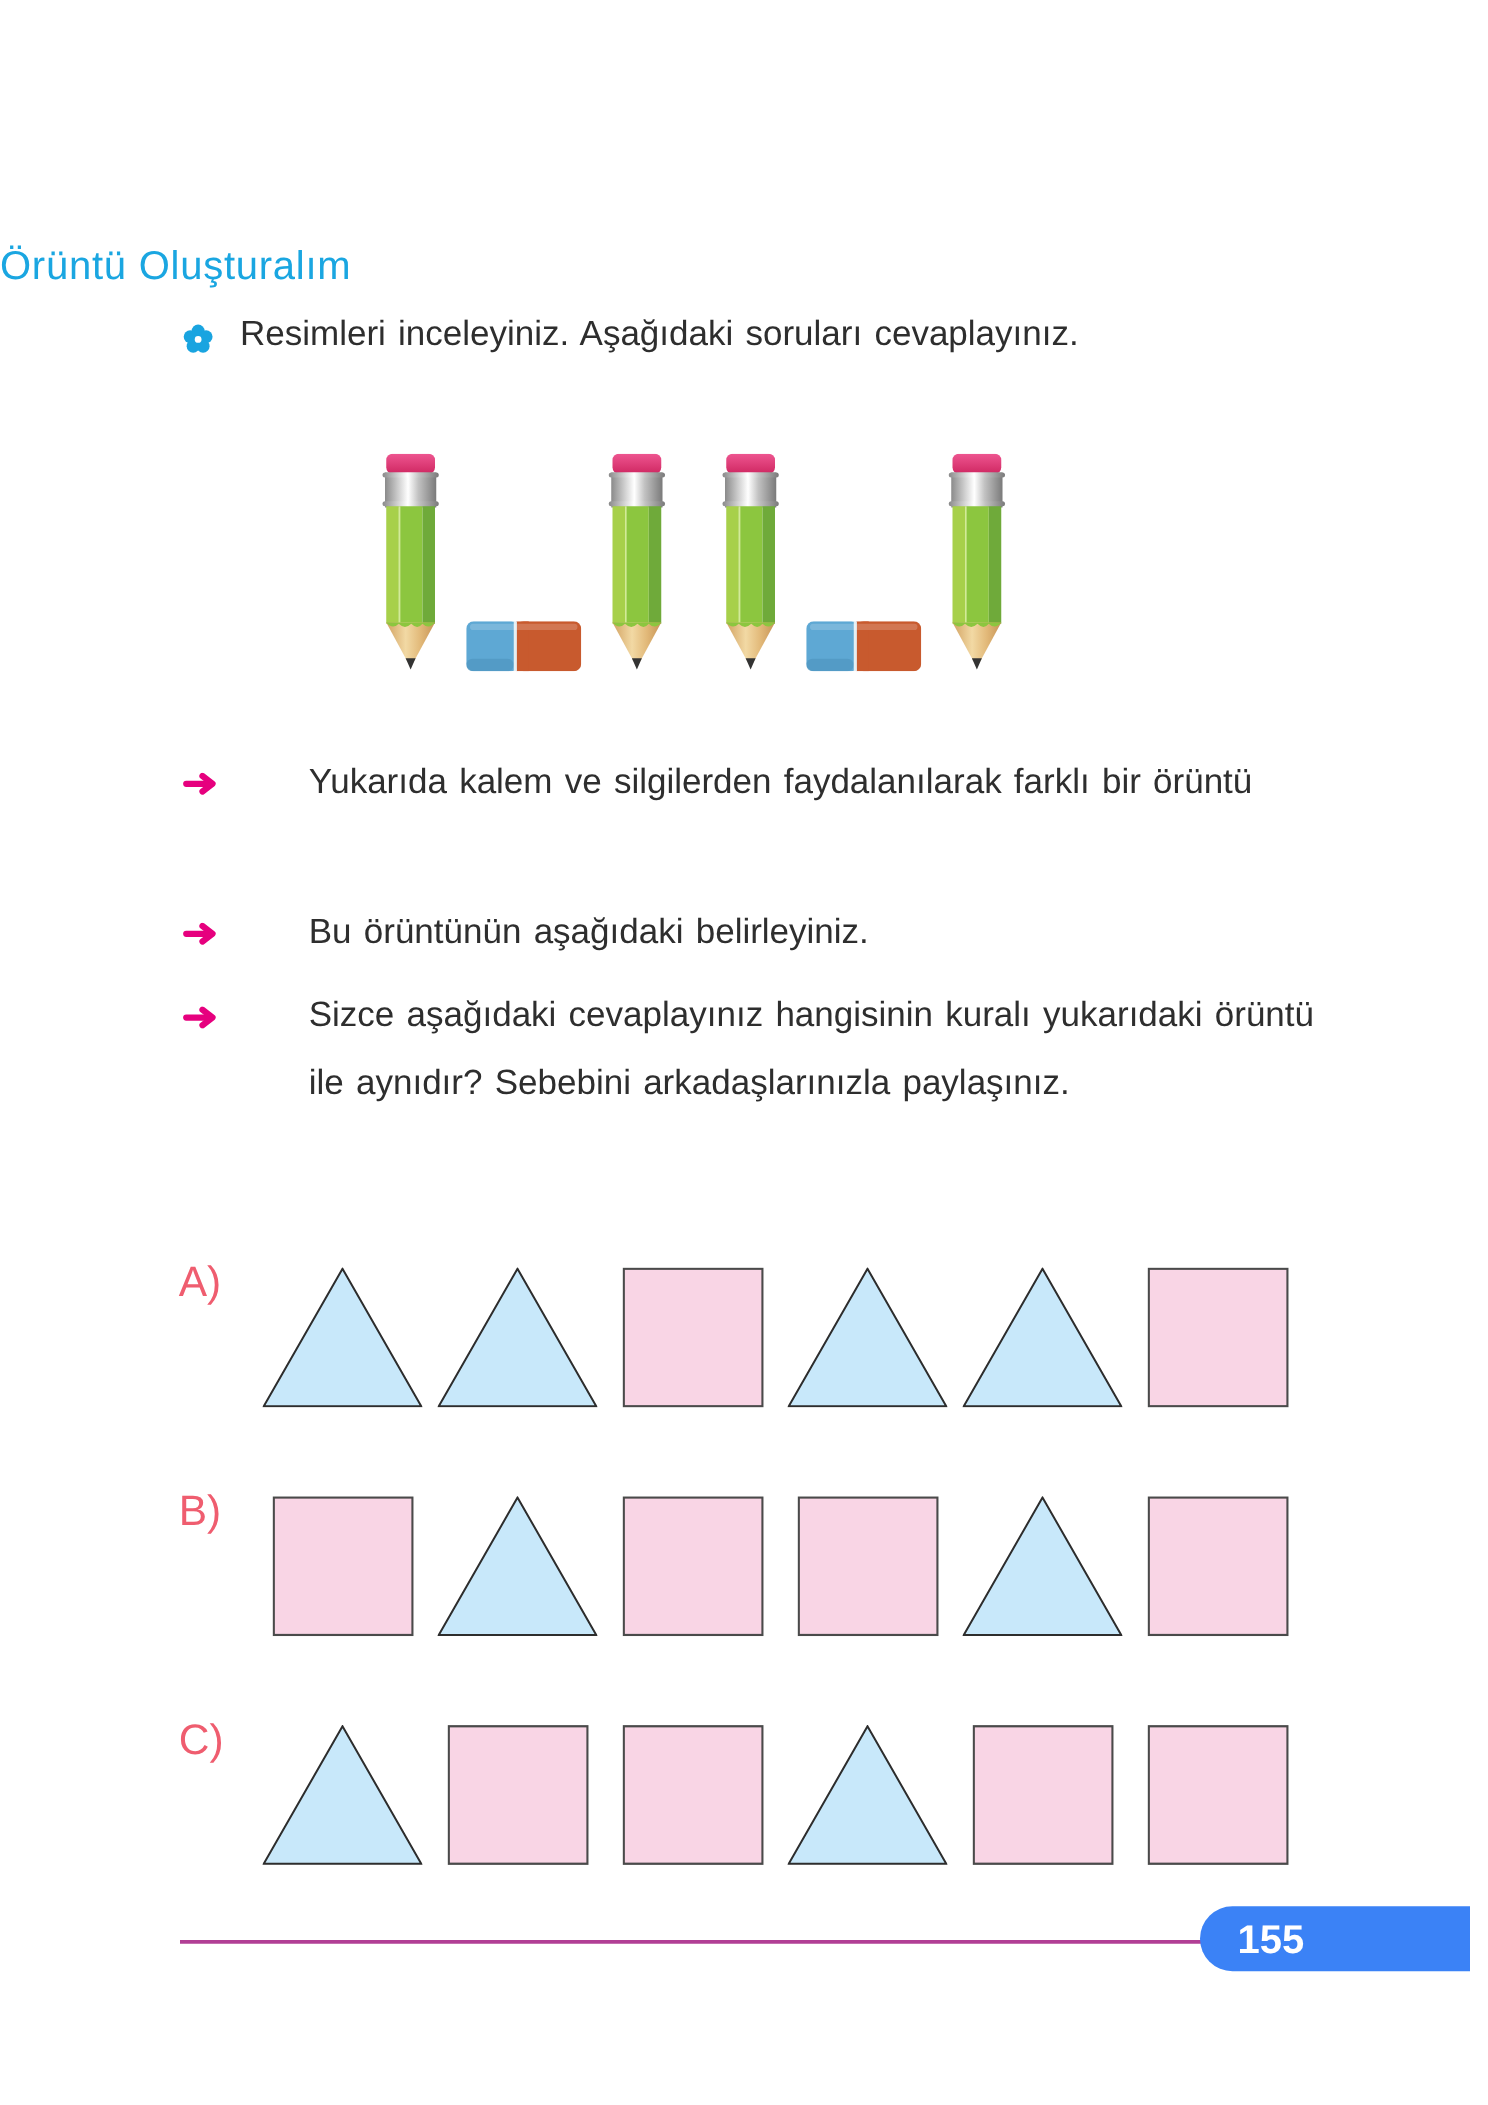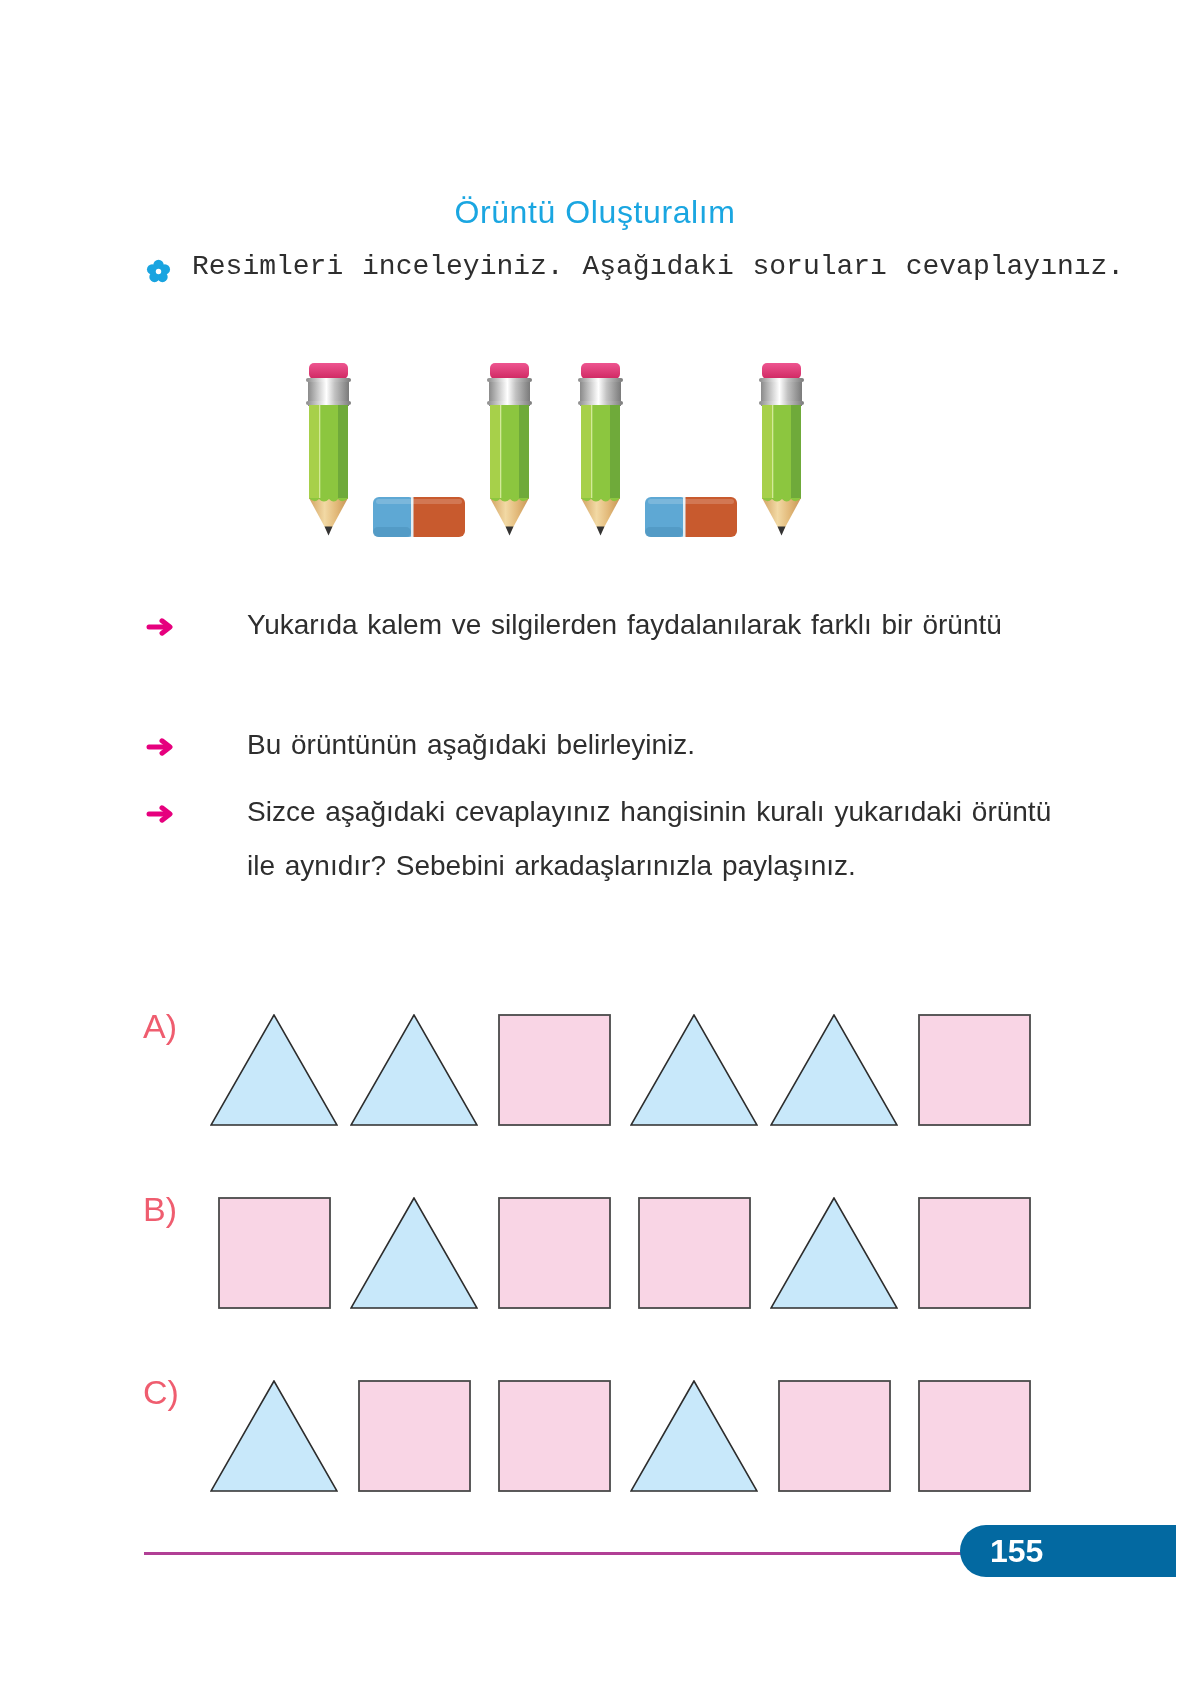--- a/index.html
+++ b/index.html
@@ -1,25 +1,25 @@
 <!DOCTYPE html>
 <html><head>
 <meta charset="utf-8">
 <style>
   html, body { margin: 0; padding: 0; background: #ffffff; }
   body { width: 1190px; height: 1684px; position: relative; overflow: hidden;
          font-family: "Liberation Sans", sans-serif; color: #2e2e2e; }
 
-  .title { position: absolute; left: 0; top: 192px; width: 1190px; text-align: center;
+  .title { position: absolute; left: 0; top: 192px; width: 1190px; text-align: left;
            font-size: 32px; line-height: 40px; letter-spacing: 0.6px; color: #1aa6e1; }
 
   .instruction { position: absolute; left: 146px; top: 249px; height: 36px; }
   .instruction .flower { position: absolute; left: 0; top: 10px; width: 25px; height: 25px; }
   .instruction .text { position: absolute; left: 46px; top: 0; white-space: nowrap;
-                       font-size: 28px; line-height: 36px; word-spacing: 2px; color: #2e2e2e; font-family: Liberation Mono, monospace; }
+                       font-size: 28px; line-height: 36px; word-spacing: 2px; color: #2e2e2e; }
 
   .figure { position: absolute; left: 305px; top: 363px; height: 175px;
             display: flex; align-items: flex-end; }
   .fig-item { display: flex; align-items: flex-end; margin-left: 21px; }
   .fig-item:first-child { margin-left: 0; }
   .fig-item[data-kind="pencil"] + .fig-item[data-kind="pencil"] { margin-left: 44px; }
   .fig-item[data-kind="eraser"] { margin-bottom: 1px; }
 
   .bullet { position: absolute; left: 146px; }
   .bullet .arrow { position: absolute; left: 0; width: 30px; height: 18px; }
@@ -32,21 +32,21 @@
   .option { position: absolute; left: 0; width: 1190px; height: 112px; }
   .option .label { position: absolute; left: 143px; font-size: 34px; line-height: 40px;
                    color: #ef5d6f; top: -8px; }
   .option .shapes { position: absolute; left: 204px; top: 0; display: flex; }
   .slot { width: 140px; height: 112px; display: flex; justify-content: center; }
   .oA { top: 1014px; } .oB { top: 1197px; } .oC { top: 1380px; }
 
   .footer-line { position: absolute; left: 144px; top: 1552px; width: 820px; height: 3px;
                  background: #b13f95; }
   .footer-tab { position: absolute; left: 960px; top: 1525px; width: 216px; height: 52px;
-                background: #0369a1; border-radius: 26px 0 0 26px; }
+                background: #3b82f6; border-radius: 26px 0 0 26px; }
   .footer-tab .num { position: absolute; left: 30px; top: 0; font-size: 32px; line-height: 52px;
                      font-weight: bold; color: #ffffff; }
 </style>
 </head>
 <body>
 
 <svg width="0" height="0" style="position:absolute" aria-hidden="true">
   <defs>
     <linearGradient id="capGrad" x1="0" y1="0" x2="0" y2="1">
       <stop offset="0" stop-color="#ee5590"></stop>

